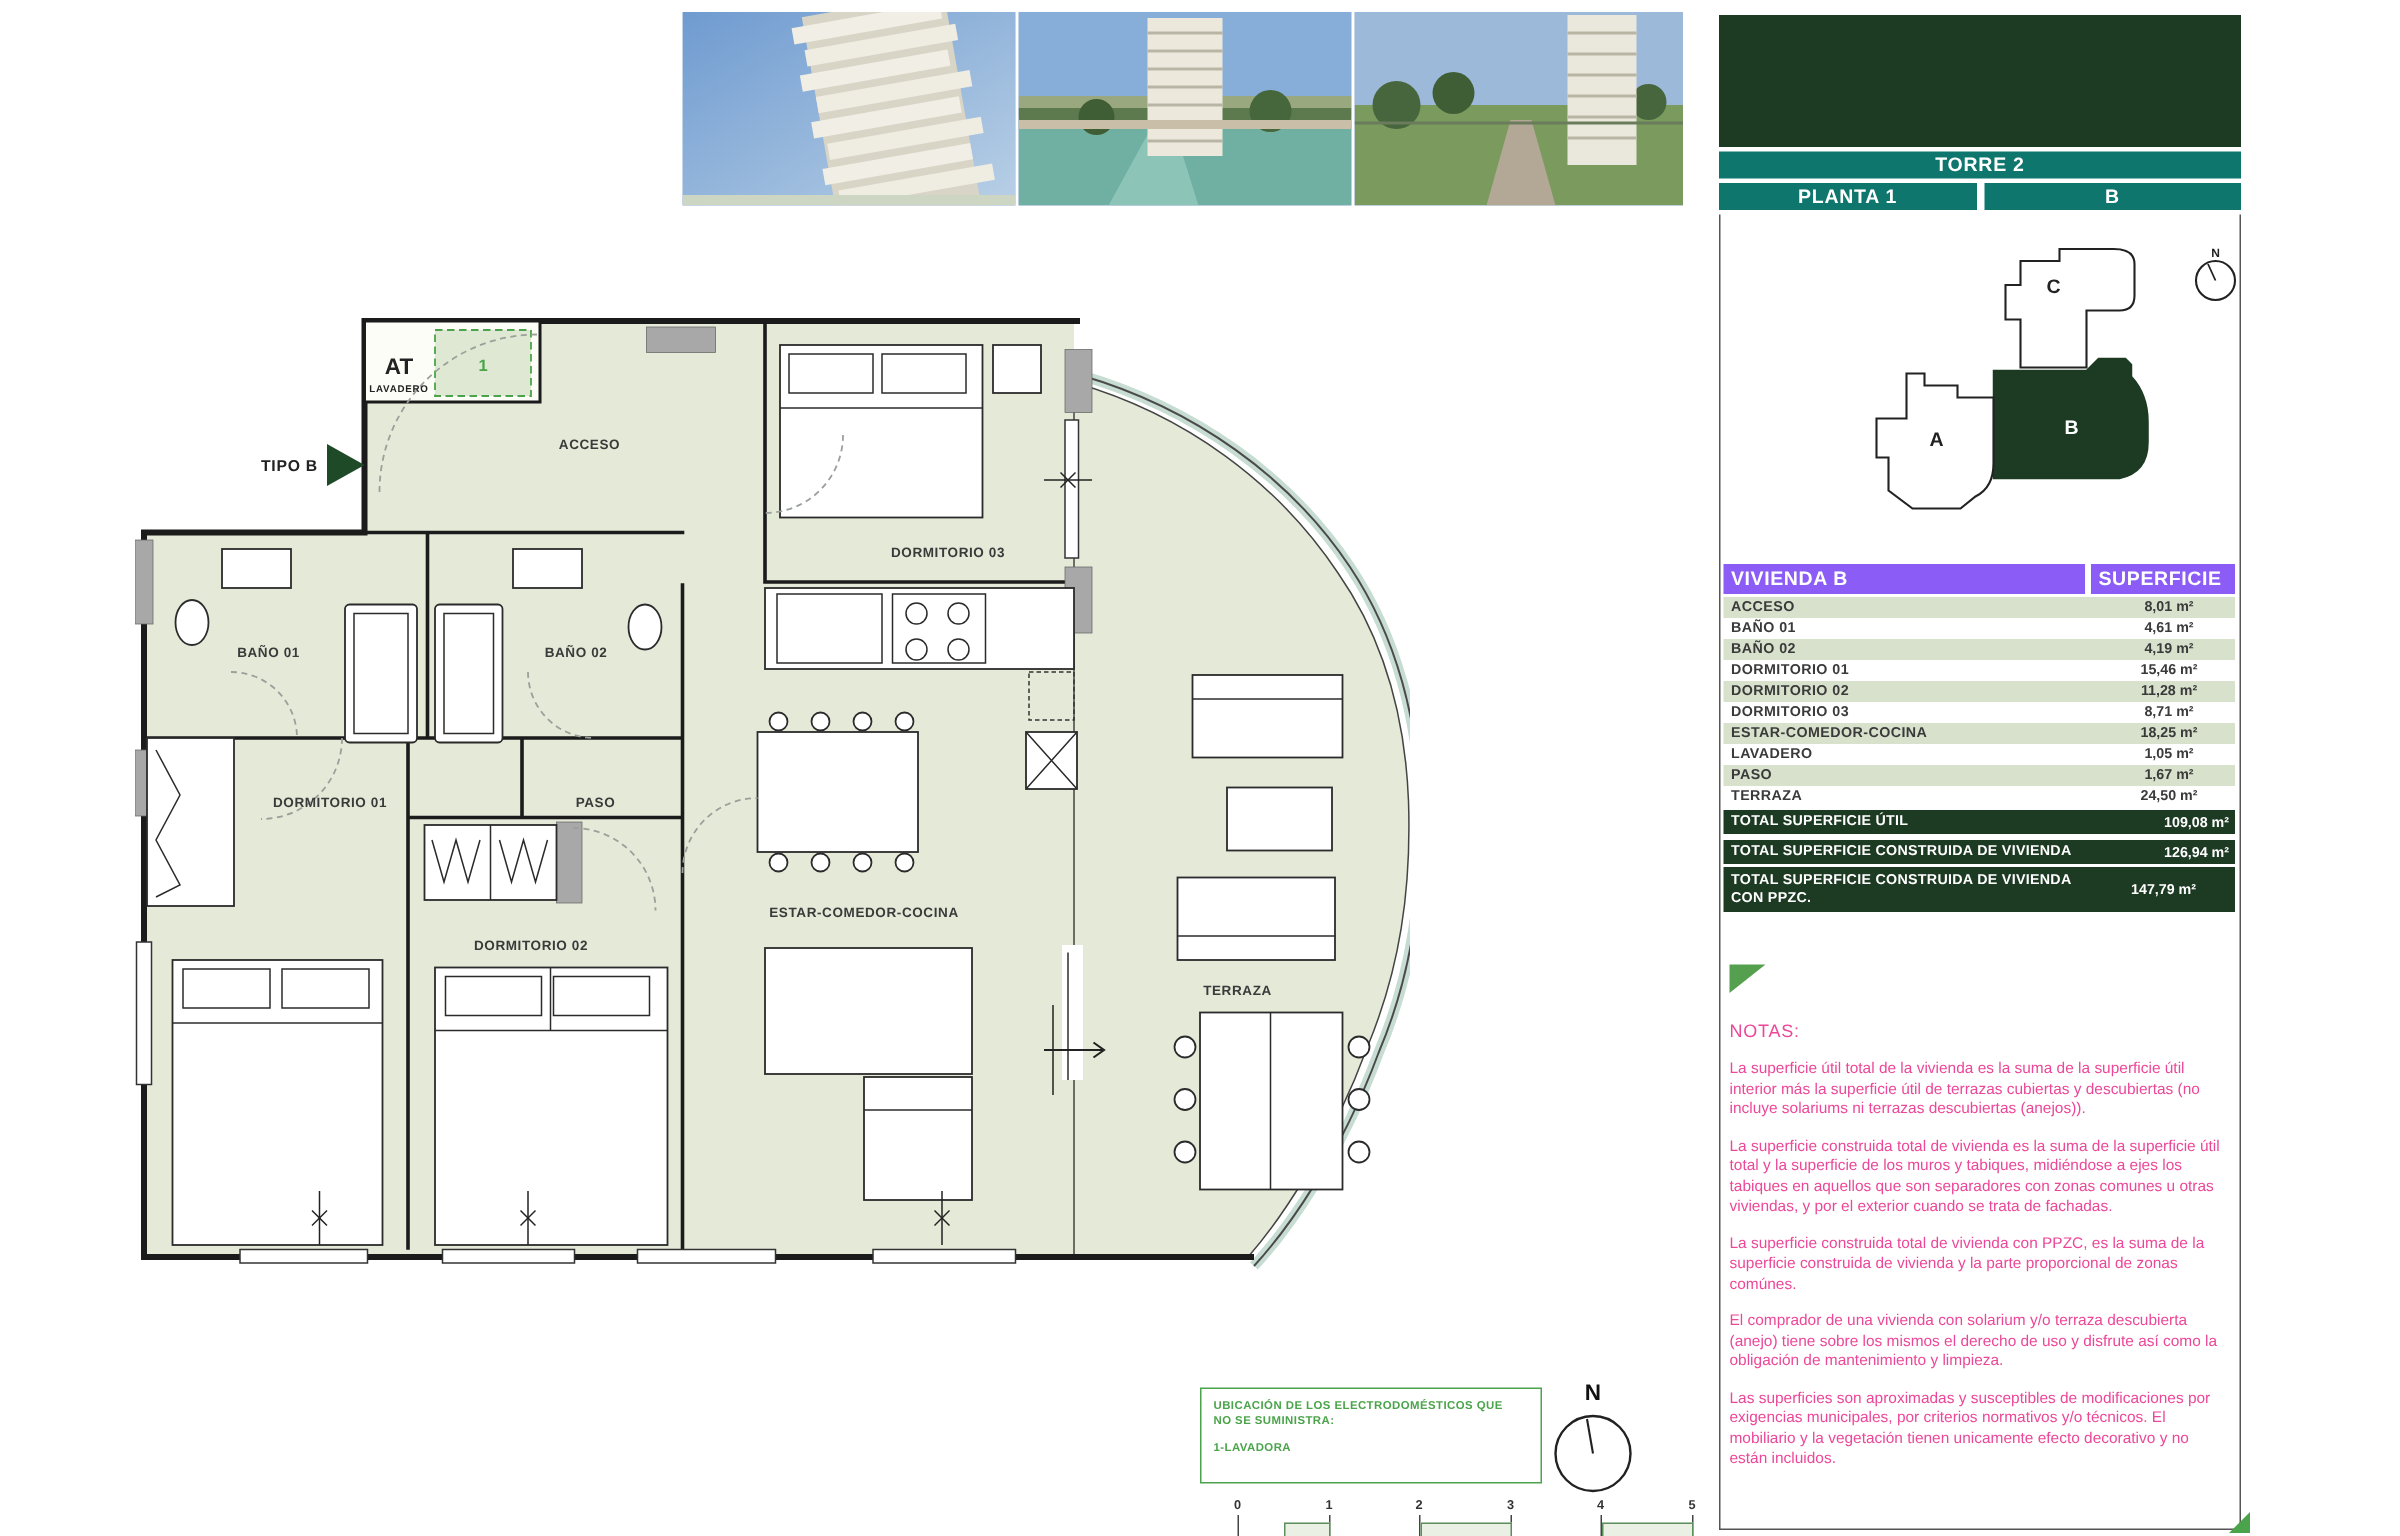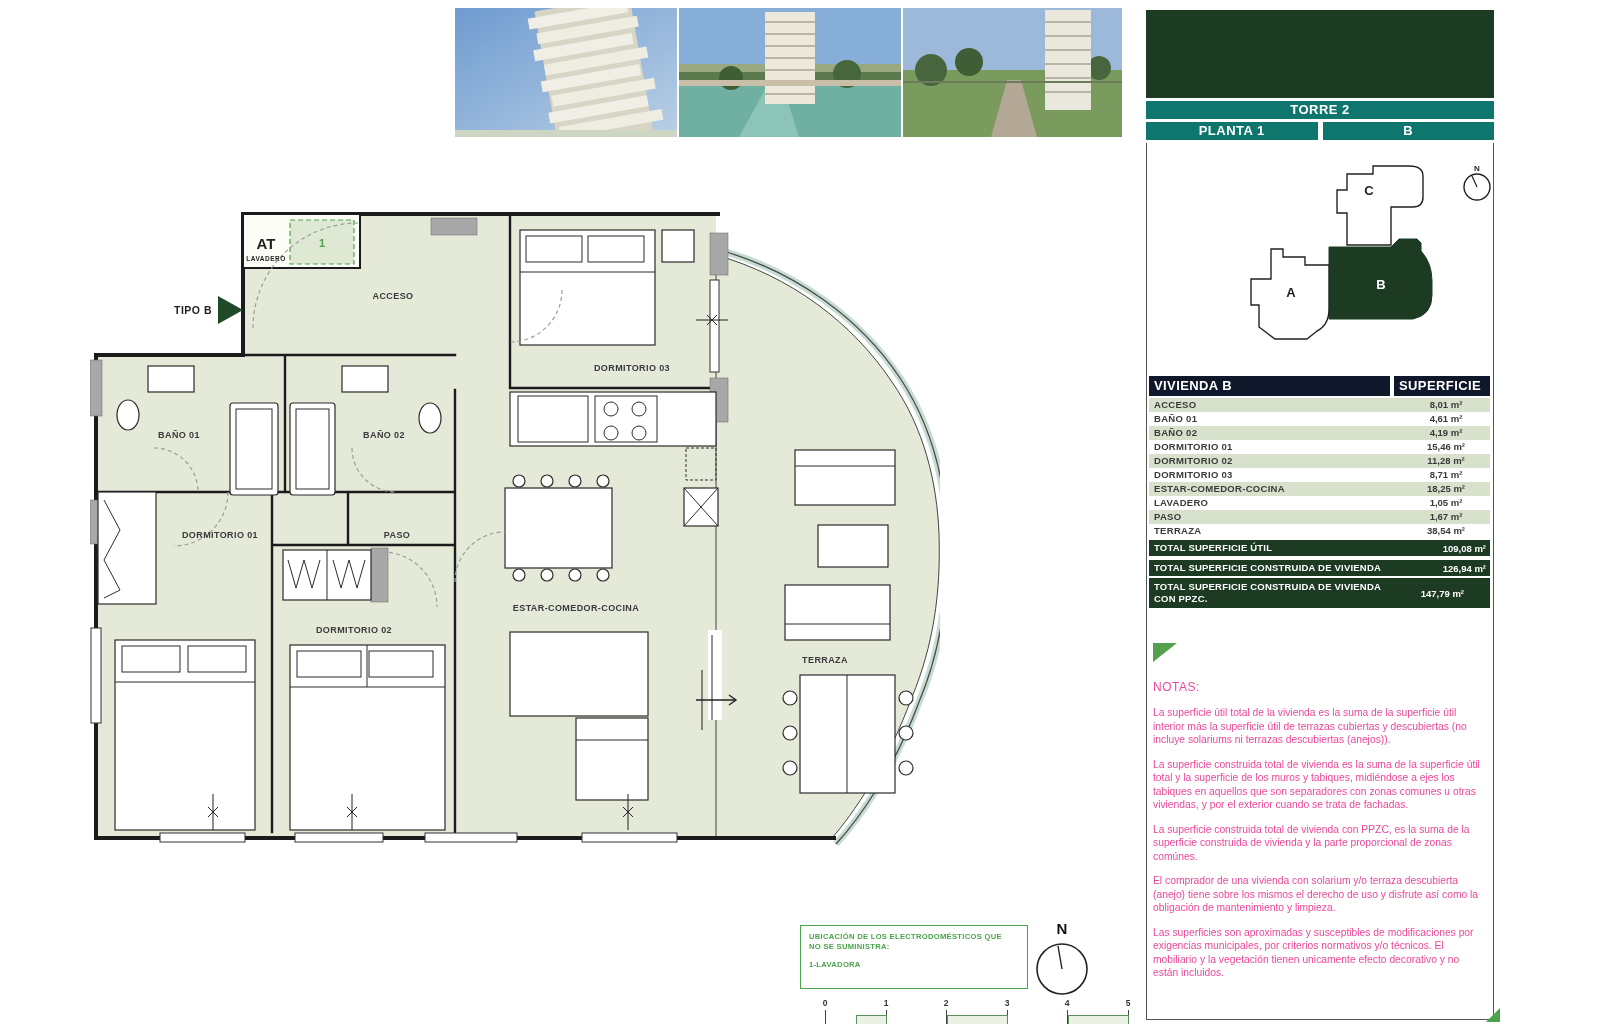--- a/index.html
+++ b/index.html
@@ -18,21 +18,21 @@
   .bar-torre{margin-top:3px;}
   .bar-row{display:flex;gap:5px;margin-top:3px;}
   .bar-row .bar{flex:1;}
   .panel-body{position:relative;margin-top:3px;height:876px;
               border-left:1px solid #555;border-right:1px solid #555;border-bottom:1px solid #555;
               background:#fff;}
 
   
   .stable{position:absolute;left:2px;right:3px;top:233px;}
   .thead{display:flex;gap:4px;height:20px;margin-bottom:2px;}
-  .thead div{background:#0f172a;color:#fff;font-weight:700;font-size:13px;
+  .thead div{background:#8b5cf6;color:#fff;font-weight:700;font-size:13px;
              line-height:20px;padding:0 5px;letter-spacing:.4px;}
   .th-title{flex:1;}
   .th-sup{width:86px;text-align:left;}
   .trow{display:flex;height:14px;font-size:9.5px;font-weight:700;color:#3a3a3a;
         line-height:14px;}
   .trow:nth-child(odd){background:#d7e1cc;}
   .trow .lbl{flex:1;padding-left:5px;letter-spacing:.3px;}
   .trow .val{width:80px;text-align:center;padding-right:4px;}
   .trowT{display:flex;background:#1d3a23;color:#fff;font-size:9.5px;font-weight:700;
          align-items:center;margin-top:2px;min-height:16px;}
@@ -360,21 +360,21 @@
           <div class="trow">
               <span class="lbl">LAVADERO</span>
               <span class="val">1,05 m²</span>
             </div>
           <div class="trow">
               <span class="lbl">PASO</span>
               <span class="val">1,67 m²</span>
             </div>
           <div class="trow">
               <span class="lbl">TERRAZA</span>
-              <span class="val">38,54 m²</span>
+              <span class="val">24,50 m²</span>
             </div>
         </div>
         <div class="trowT">
           <span class="lbl">TOTAL SUPERFICIE ÚTIL</span>
           <span class="val">109,08 m²</span>
         </div>
         <div class="trowT" style="margin-top:4px;">
           <span class="lbl">TOTAL SUPERFICIE CONSTRUIDA DE VIVIENDA</span>
           <span class="val">126,94 m²</span>
         </div>

